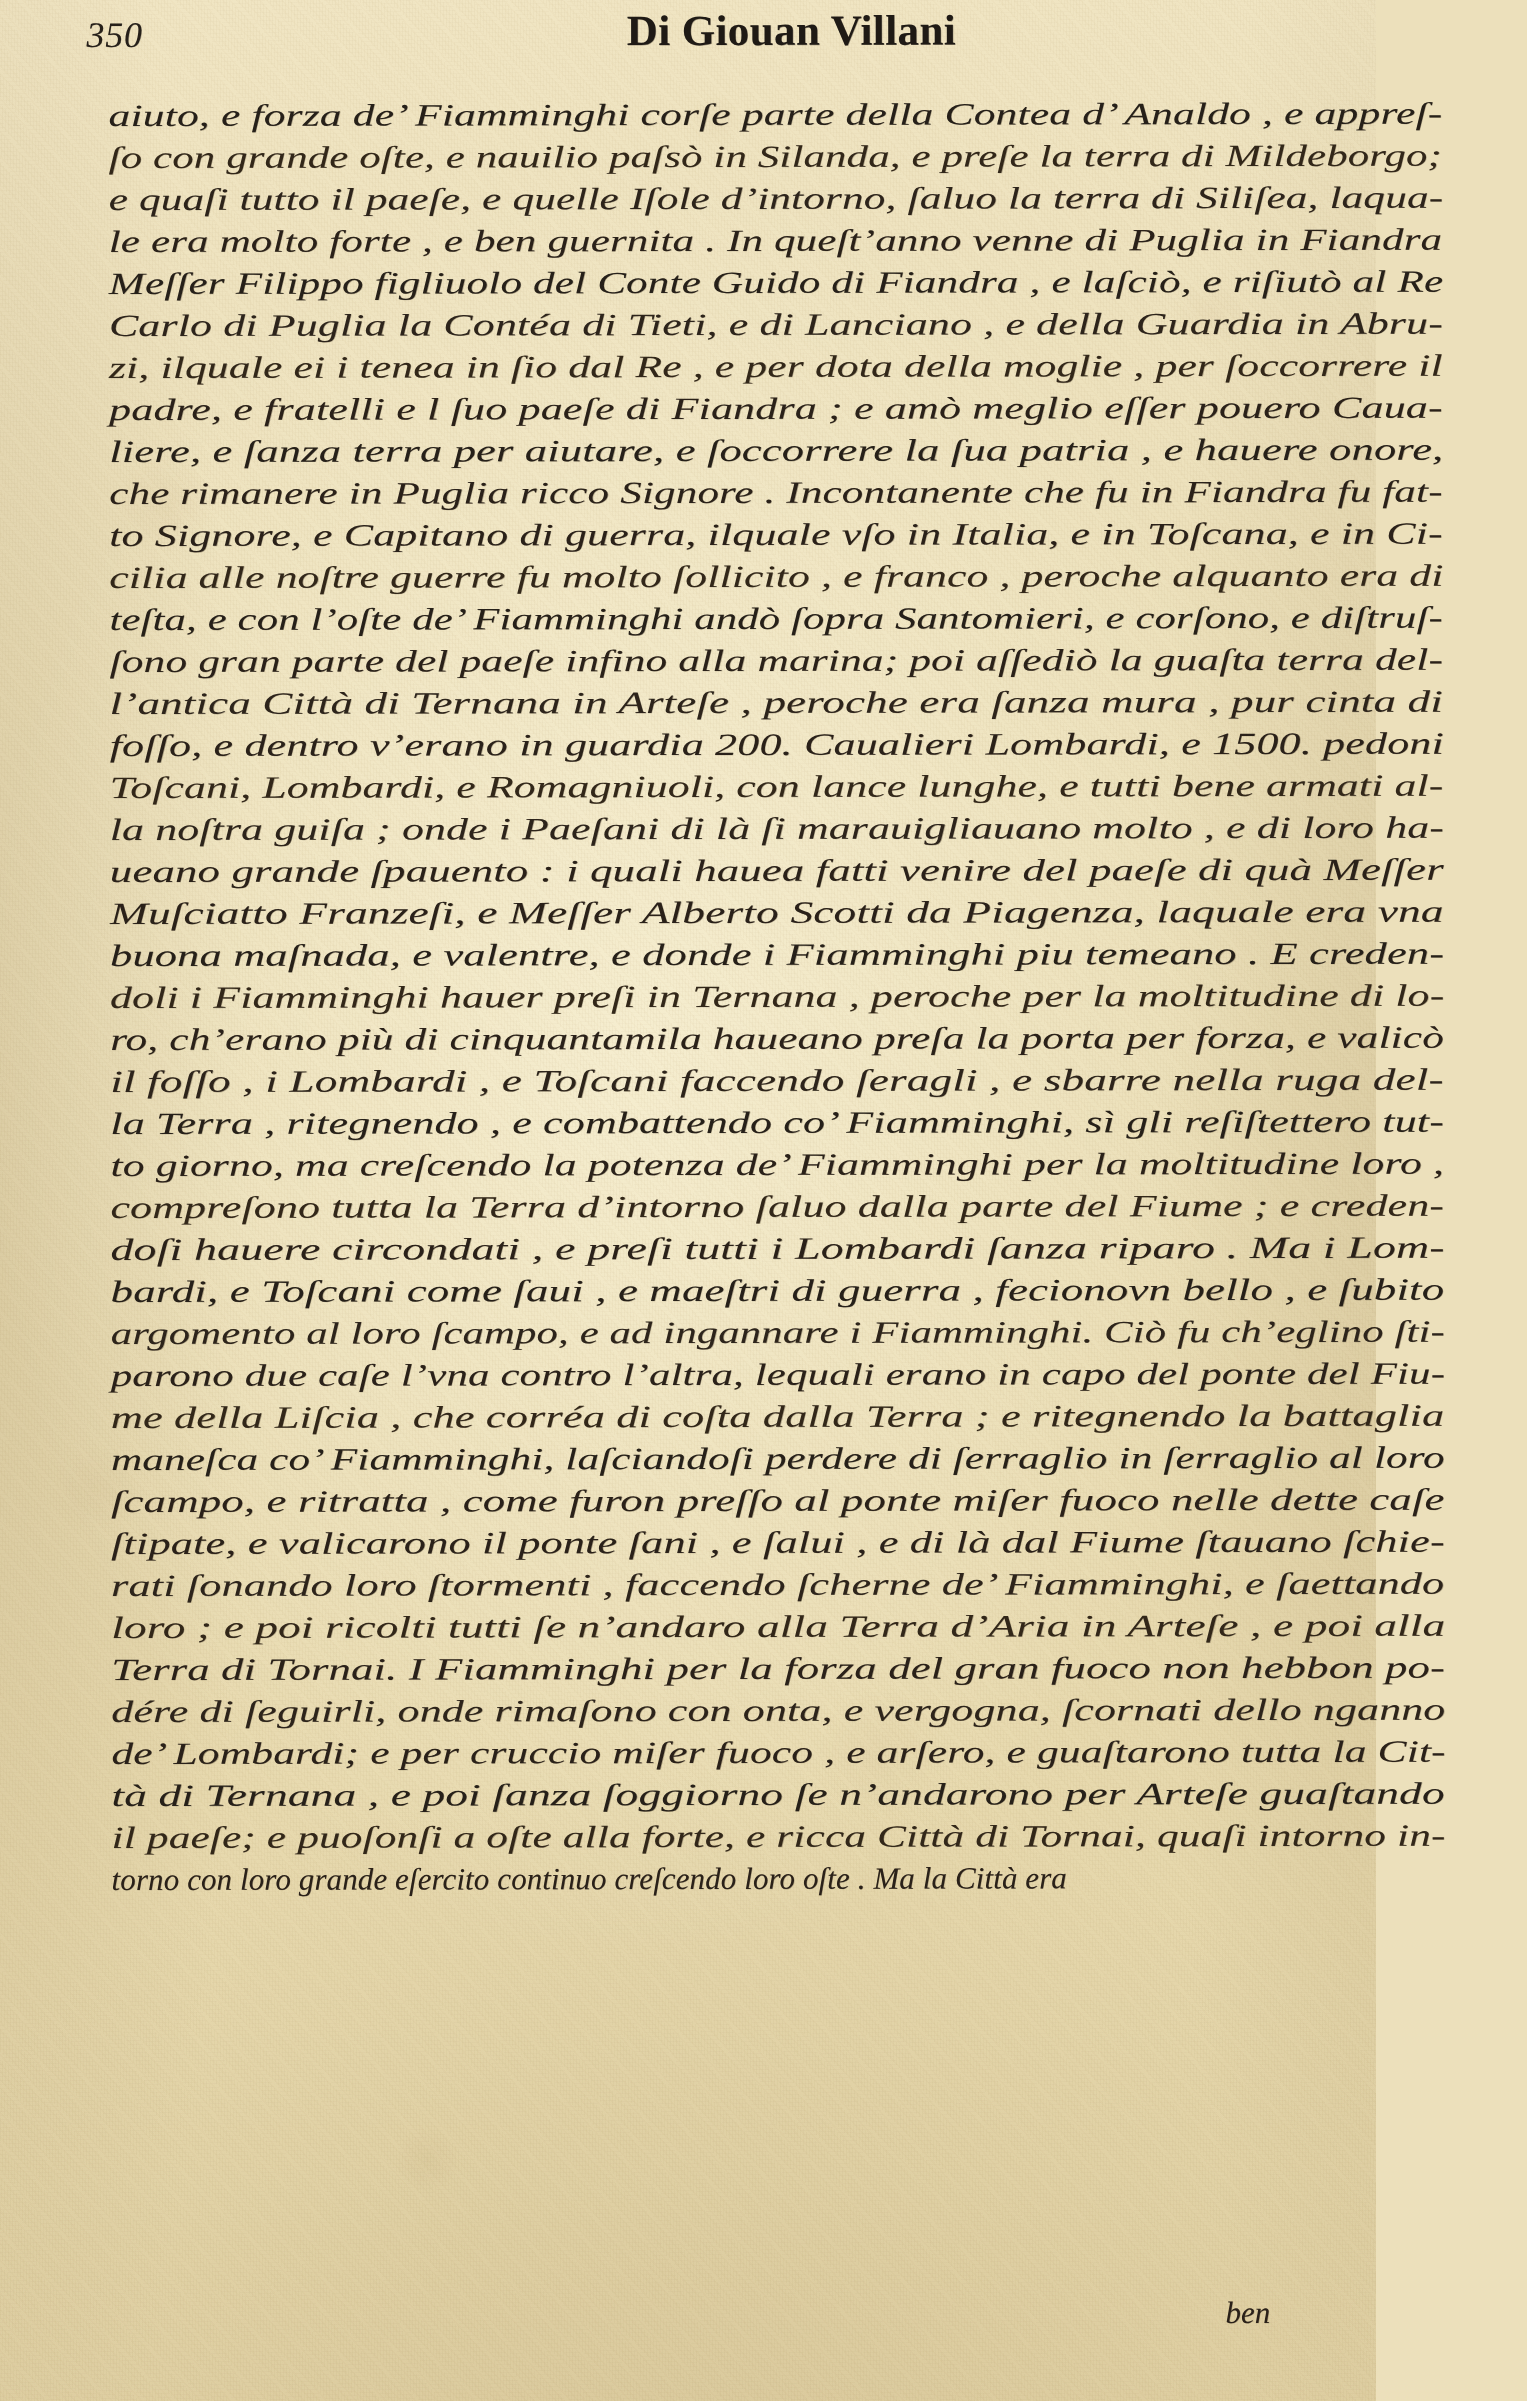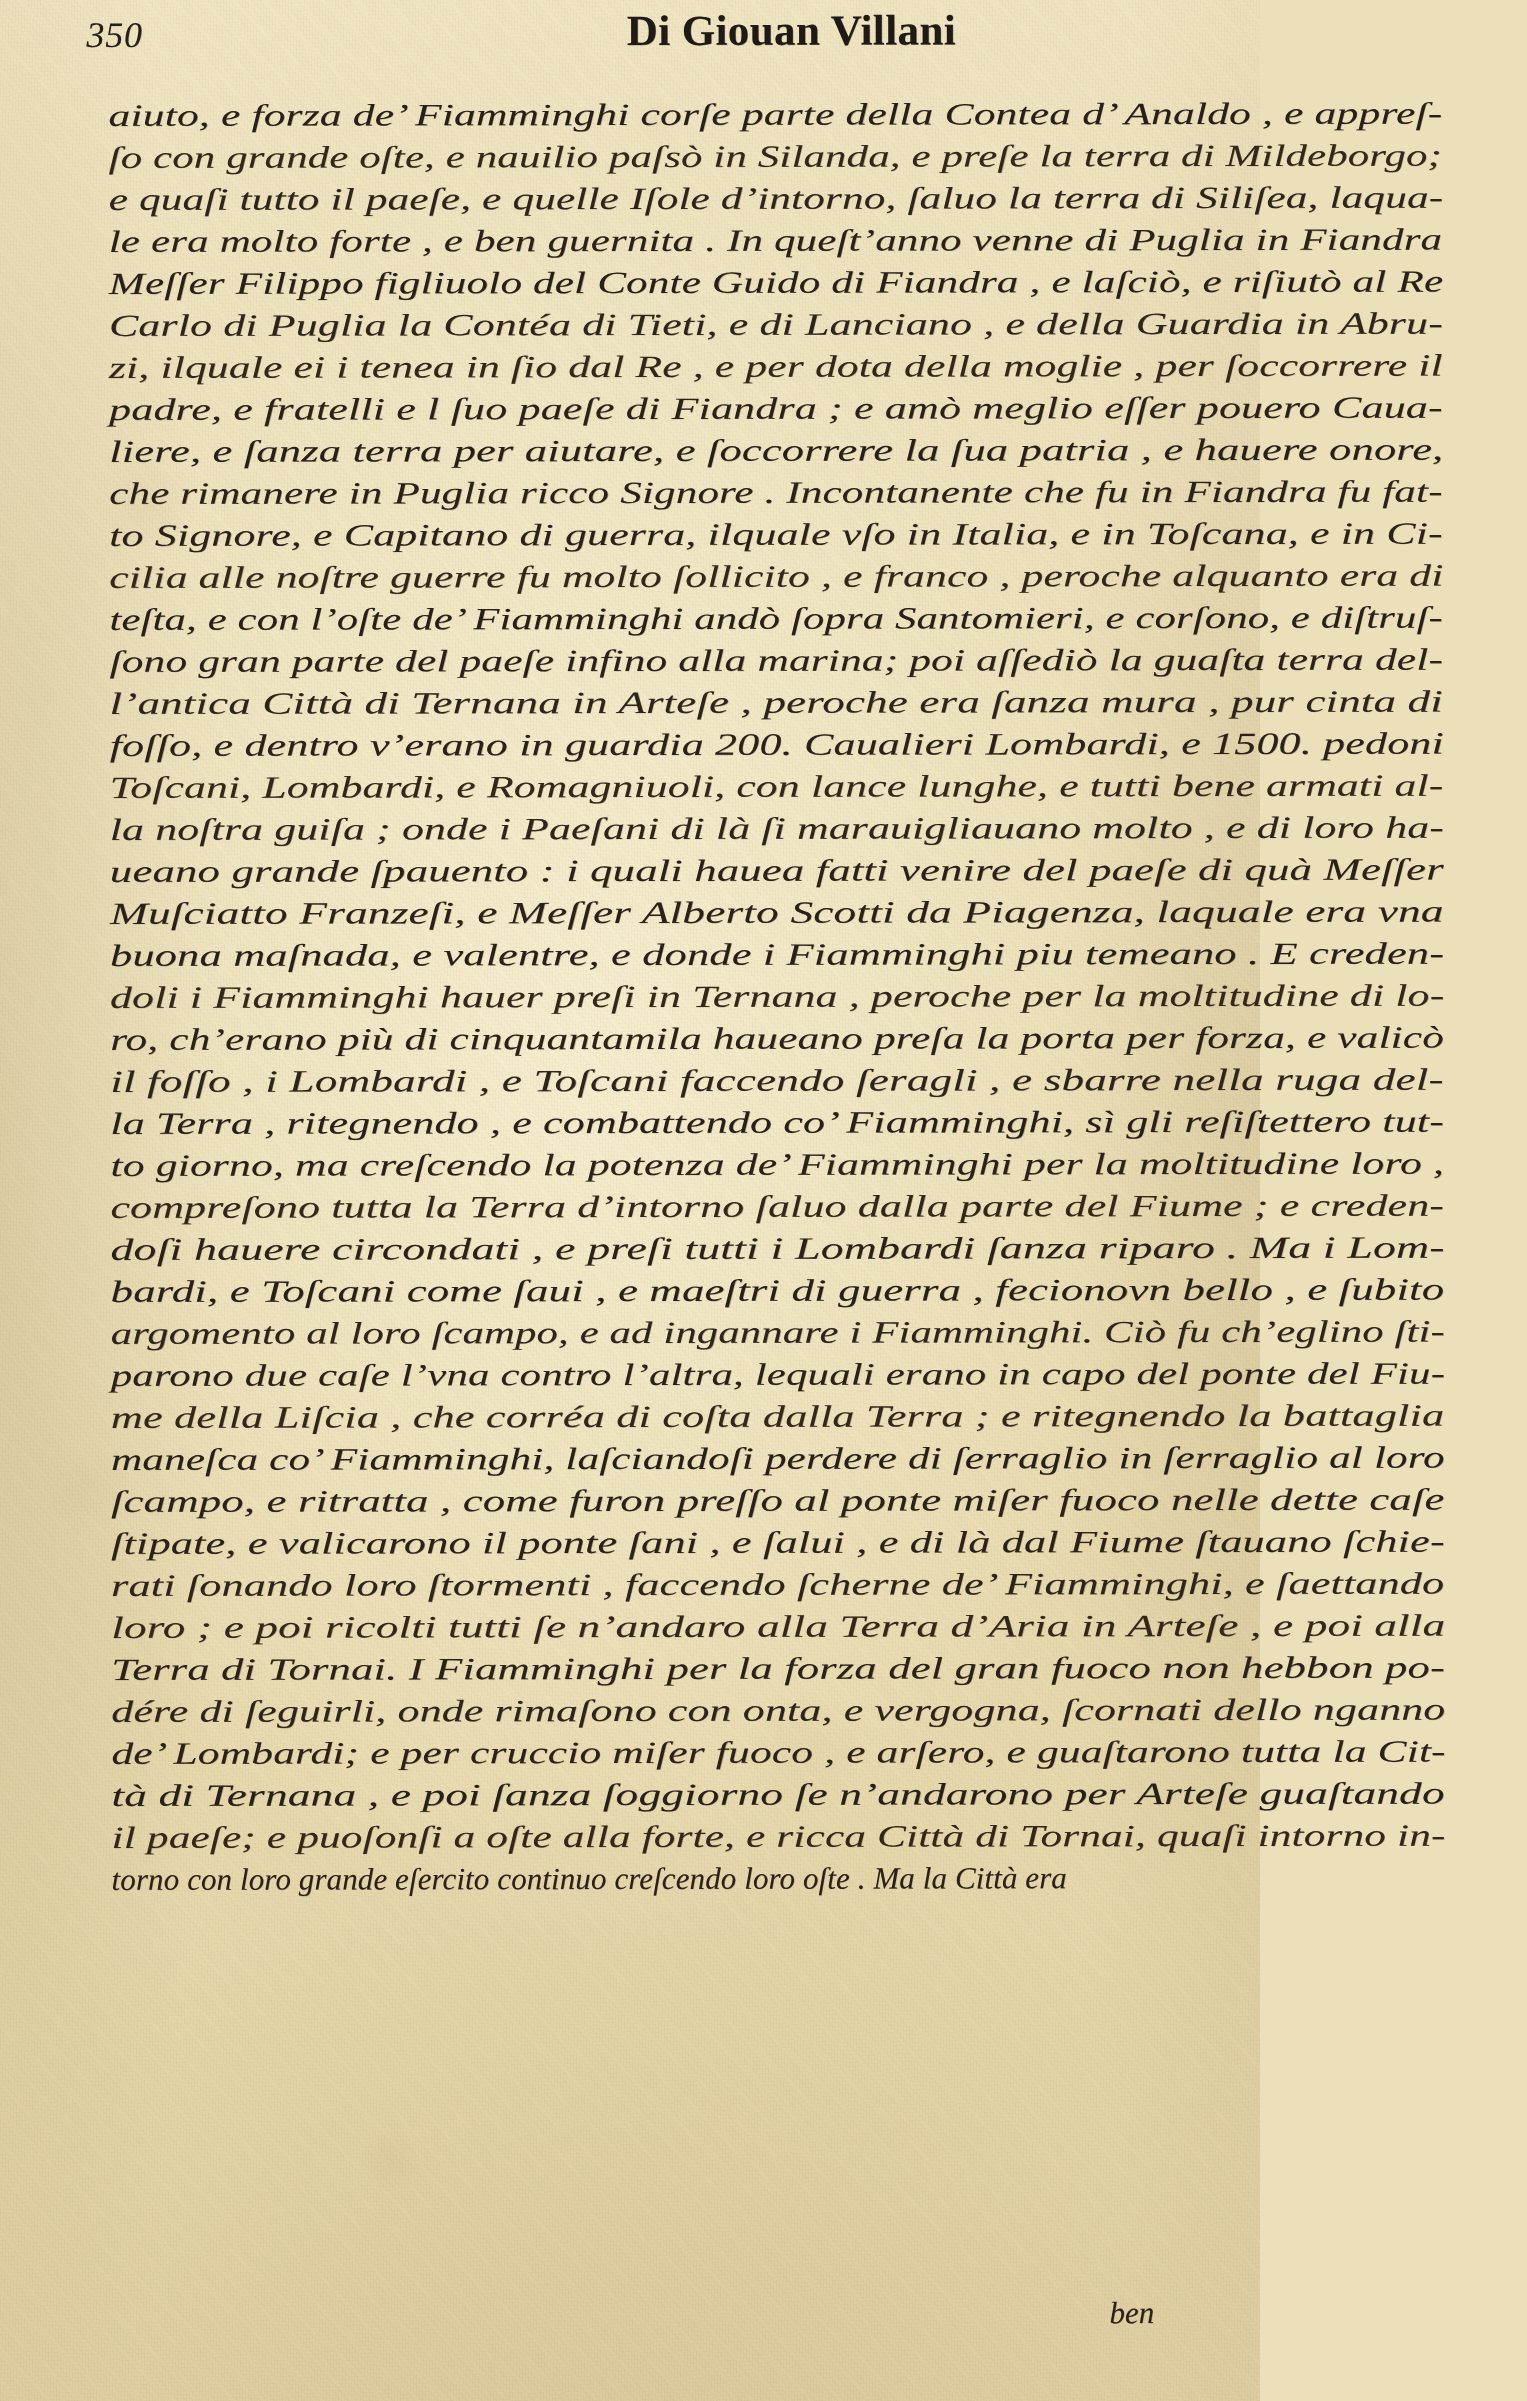--- a/index.html
+++ b/index.html
@@ -11,21 +11,21 @@
     width: 1528px;
     height: 2401px;
     overflow: hidden;
     background: #ece0bb;
     font-family: "Liberation Serif", "DejaVu Serif", serif;
   }
 
   
   #page {
     position: relative;
-    width: 1260px;
+    width: 1376px;
     height: 2401px;
     box-sizing: border-box;
     background:
       radial-gradient(ellipse 70% 55% at 46% 44%, rgba(255,250,228,0.55) 0%, rgba(255,250,228,0.0) 68%),
       radial-gradient(ellipse 120% 70% at 50% 115%, rgba(196,176,131,0.40) 0%, rgba(196,176,131,0.0) 60%),
       radial-gradient(ellipse 40% 120% at -4% 50%, rgba(186,166,122,0.38) 0%, rgba(186,166,122,0.0) 55%),
       radial-gradient(ellipse 36% 120% at 104% 50%, rgba(186,166,122,0.32) 0%, rgba(186,166,122,0.0) 55%),
       linear-gradient(175deg, #f0e5c3 0%, #ebdfb8 38%, #e7d9ae 72%, #e2d3a6 100%);
   }
 

